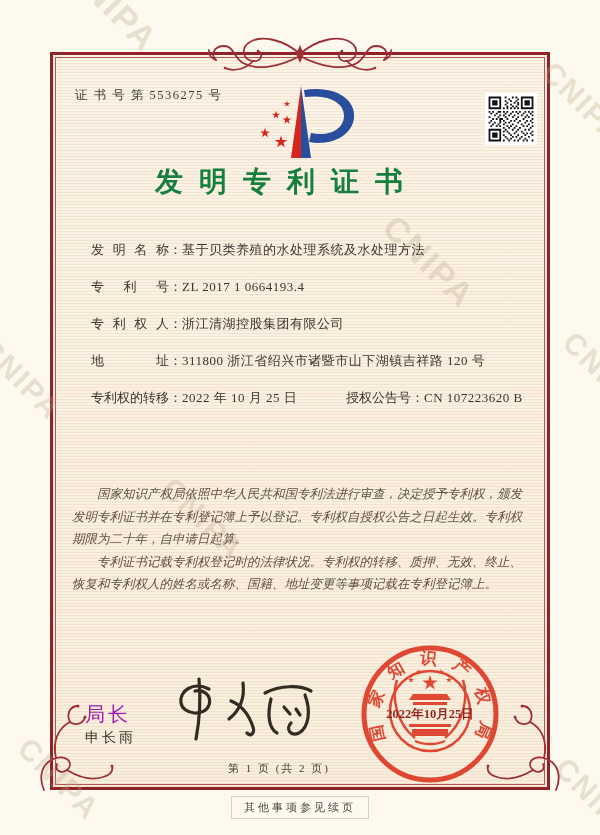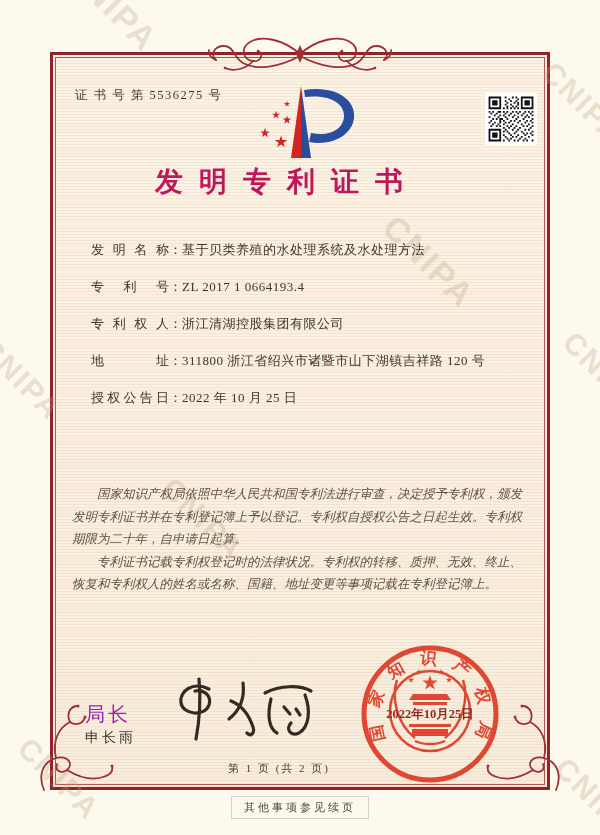--- a/index.html
+++ b/index.html
@@ -20,21 +20,21 @@
         linear-gradient(#fbf3e6,#f8eedd);}
   .frame-inner{position:absolute;inset:2px;border:1px solid #b25656;pointer-events:none;}
 
   
   .content{position:absolute;left:53px;top:55px;width:452px;height:732px;z-index:2;color:#3b362f;}
 
   .cert-no{position:absolute;left:22px;top:32px;font-size:12.5px;letter-spacing:1.5px;color:#3c3832;}
   .logo{position:absolute;left:190px;top:28px;}
   .qr{position:absolute;left:432px;top:38px;}
   .title{position:absolute;top:108px;left:0;width:100%;text-align:center;font-size:28px;font-weight:bold;
-      letter-spacing:16px;padding-left:16px;box-sizing:border-box;color:#be185d;}
+      letter-spacing:16px;padding-left:16px;box-sizing:border-box;color:#15803d;}
 
   .fields{position:absolute;left:22px;top:186px;width:455px;font-size:13px;margin-left:16px;}
   .frow{position:relative;height:14px;margin-bottom:23px;white-space:nowrap;}
   .flabel{display:inline-block;width:78px;text-align:justify;text-align-last:justify;-moz-text-align-last:justify;vertical-align:top;}
   .fcolon{display:inline-block;width:13px;}
   .fvalue{letter-spacing:.5px;}
   .grant-right{position:absolute;left:255px;top:0;}
 
   .body-text{position:absolute;left:19px;top:428px;width:454px;font-size:12.5px;line-height:22.5px;
       font-style:italic;color:#5d5044;}
@@ -150,21 +150,24 @@
       <div class="frow">
         <span class="flabel">专利号</span><span class="fcolon">：</span><span class="fvalue">ZL 2017 1 0664193.4</span>
       </div>
       <div class="frow">
         <span class="flabel">专利权人</span><span class="fcolon">：</span><span class="fvalue">浙江清湖控股集团有限公司</span>
       </div>
       <div class="frow">
         <span class="flabel">地址</span><span class="fcolon">：</span><span class="fvalue">311800 浙江省绍兴市诸暨市山下湖镇吉祥路 120 号</span>
       </div>
       <div class="frow">
-        <span class="flabel">授权公告日</span><span class="fcolon">：</span><span class="fvalue">2022 年 10 月 25 日</span>
+        <span class="flabel">专利权的转移</span><span class="fcolon">：</span><span class="fvalue">2022 年 10 月 25 日</span>
+        <span class="grant-right">
+          <span>授权公告号</span><span class="fcolon">：</span><span class="fvalue">CN 107223620 B</span>
+        </span>
       </div>
     </div>
 
     <div class="body-text">
       <p>国家知识产权局依照中华人民共和国专利法进行审查，决定授予专利权，颁发发明专利证书并在专利登记簿上予以登记。专利权自授权公告之日起生效。专利权期限为二十年，自申请日起算。</p>
       <p>专利证书记载专利权登记时的法律状况。专利权的转移、质押、无效、终止、恢复和专利权人的姓名或名称、国籍、地址变更等事项记载在专利登记簿上。</p>
     </div>
 
     <div class="signer-title">局长</div>
     <div class="signer-name">申长雨</div>

